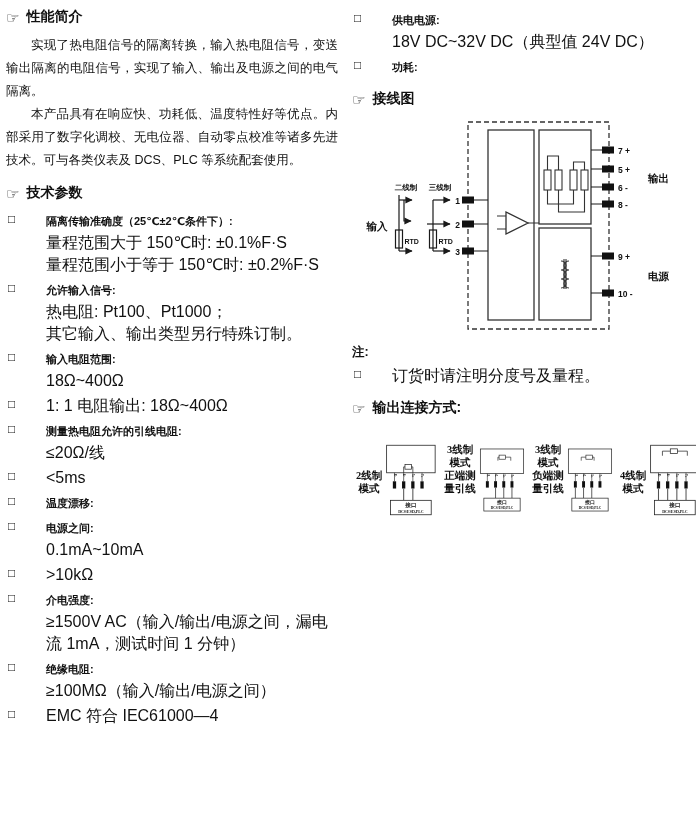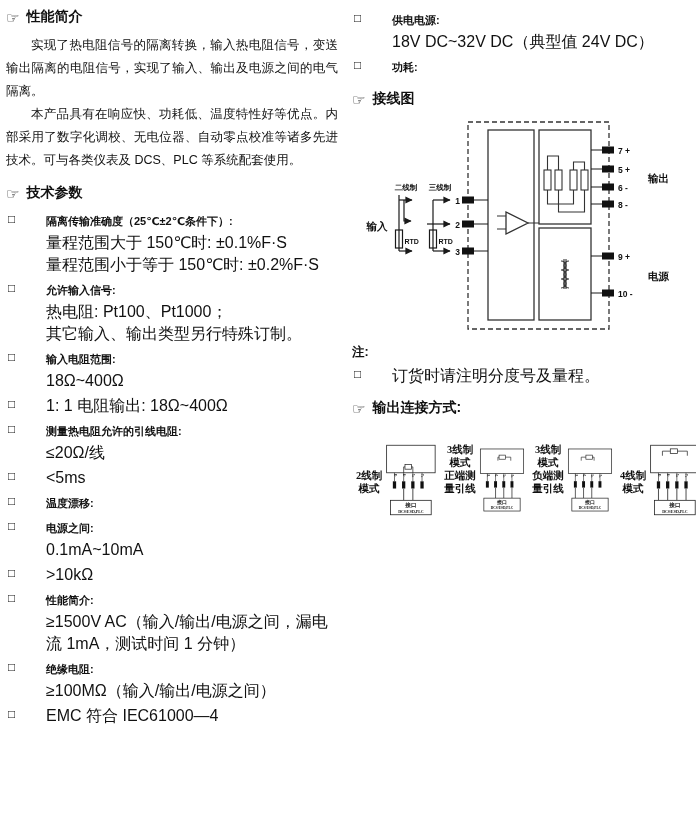--- a/index.html
+++ b/index.html
@@ -102,21 +102,21 @@
       <div class="tline">0.1mA~10mA</div>
     </div>
 
     <div class="titem">
       <span class="bullet">□</span>
       <div class="tline">&gt;10kΩ</div>
     </div>
 
     <div class="titem">
       <span class="bullet">□</span>
-      <div class="ttitle">性能简介:</div>
+      <div class="ttitle">介电强度:</div>
       <div class="tline">≥1500V AC（输入/输出/电源之间，漏电流 1mA，测试时间 1 分钟）</div>
     </div>
 
     <div class="titem">
       <span class="bullet">□</span>
       <div class="ttitle">绝缘电阻:</div>
       <div class="tline">≥100MΩ（输入/输出/电源之间）</div>
     </div>
 
     <div class="titem">

